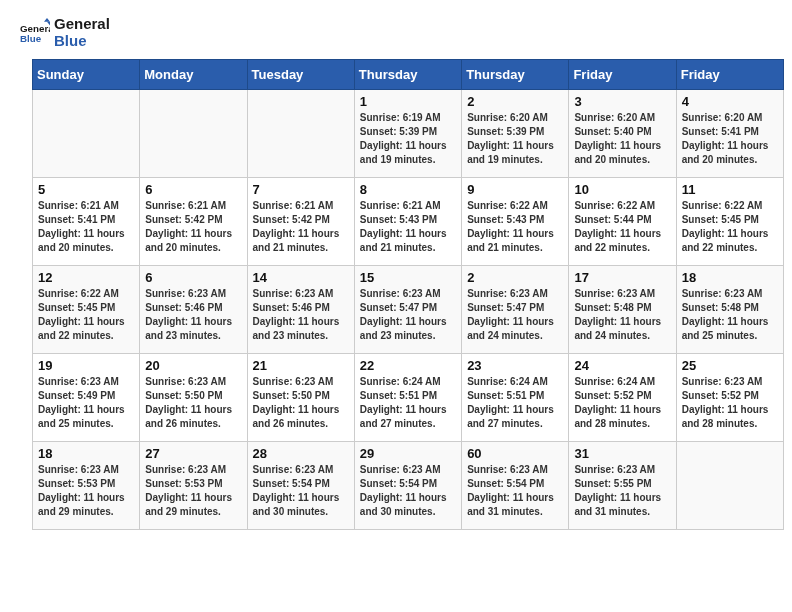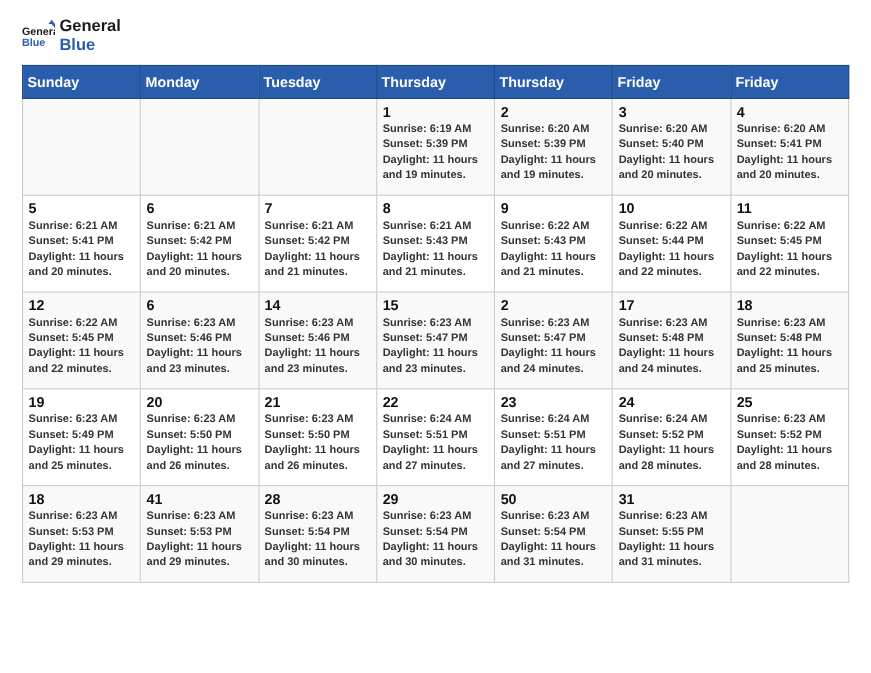--- a/index.html
+++ b/index.html
@@ -35,20 +35,21 @@
     }
     .location-title {
       font-size: 15px;
       color: #444;
       margin-top: 2px;
     }
     .calendar {
       width: 100%;
       border-collapse: collapse;
       table-layout: fixed;
+      margin-left: 12px;
     }
     .calendar thead th {
       background-color: #2a5dac;
       color: #fff;
       font-size: 13px;
       font-weight: bold;
       padding: 7px 4px;
       text-align: left;
       border: 1px solid #1e4a8a;
     }
@@ -304,42 +305,42 @@
       </tr>
       <tr>
         <td>
           <span class="day-number">18</span>
           <div class="cell-info" style="white-space: pre-line;">Sunrise: 6:23 AM
 Sunset: 5:53 PM
 Daylight: 11 hours
 and 29 minutes.</div>
         </td>
         <td>
-          <span class="day-number">41</span>
+          <span class="day-number">27</span>
           <div class="cell-info" style="white-space: pre-line;">Sunrise: 6:23 AM
 Sunset: 5:53 PM
 Daylight: 11 hours
 and 29 minutes.</div>
         </td>
         <td>
           <span class="day-number">28</span>
           <div class="cell-info" style="white-space: pre-line;">Sunrise: 6:23 AM
 Sunset: 5:54 PM
 Daylight: 11 hours
 and 30 minutes.</div>
         </td>
         <td>
           <span class="day-number">29</span>
           <div class="cell-info" style="white-space: pre-line;">Sunrise: 6:23 AM
 Sunset: 5:54 PM
 Daylight: 11 hours
 and 30 minutes.</div>
         </td>
         <td>
-          <span class="day-number">50</span>
+          <span class="day-number">60</span>
           <div class="cell-info" style="white-space: pre-line;">Sunrise: 6:23 AM
 Sunset: 5:54 PM
 Daylight: 11 hours
 and 31 minutes.</div>
         </td>
         <td>
           <span class="day-number">31</span>
           <div class="cell-info" style="white-space: pre-line;">Sunrise: 6:23 AM
 Sunset: 5:55 PM
 Daylight: 11 hours

